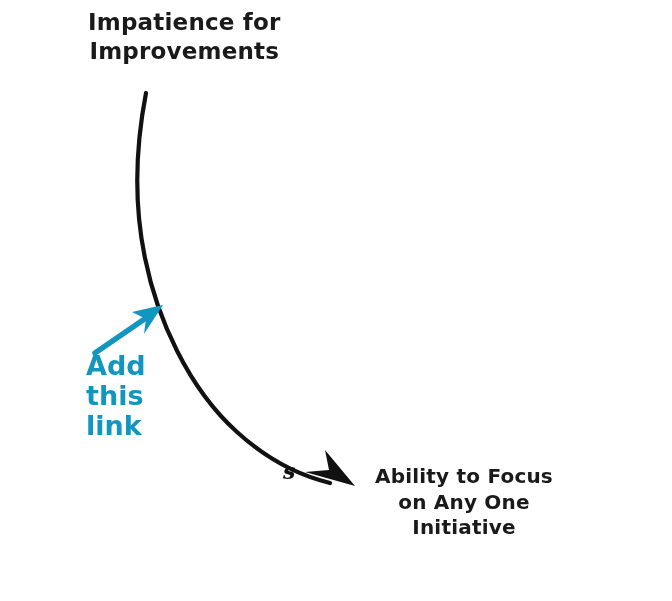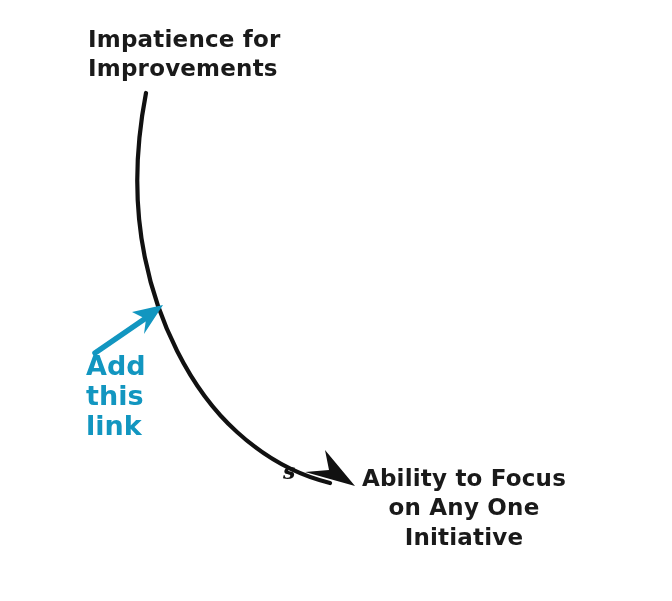--- a/index.html
+++ b/index.html
@@ -26,29 +26,29 @@
     position: absolute;
     color: #1a1a1a;
     font-family: "DejaVu Sans", sans-serif;
     font-weight: 600;
     letter-spacing: 0.2px;
     white-space: pre;
     line-height: 1.28;
   }
   #label-impatience {
     left: 88px;
-    top: 25px;
+    top: 8px;
     font-size: 23px;
-    text-align: left;
+    text-align: center;
   }
   #label-ability {
     left: 358px;
     top: 464px;
     width: 212px;
-    font-size: 23px;
+    font-size: 20px;
     text-align: center;
   }
   .annot-text {
     position: absolute;
     color: #1296c0;
     font-family: "DejaVu Sans", sans-serif;
     font-weight: 600;
     font-size: 27px;
     line-height: 1.12;
     white-space: pre;

